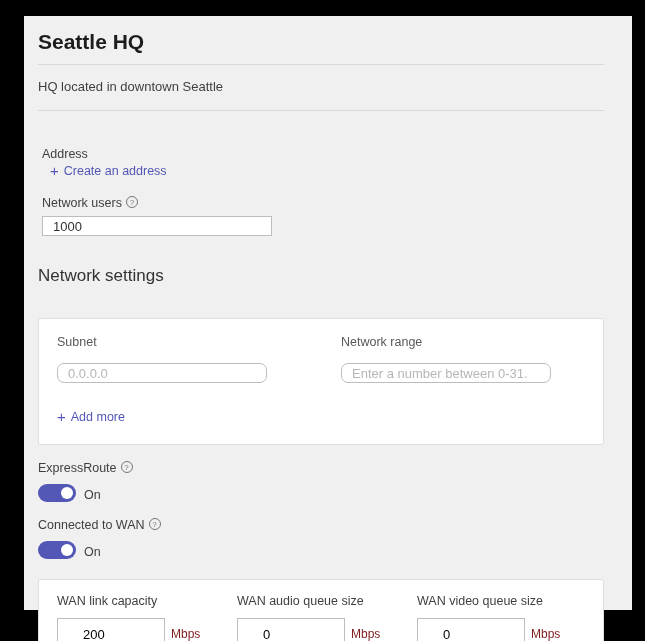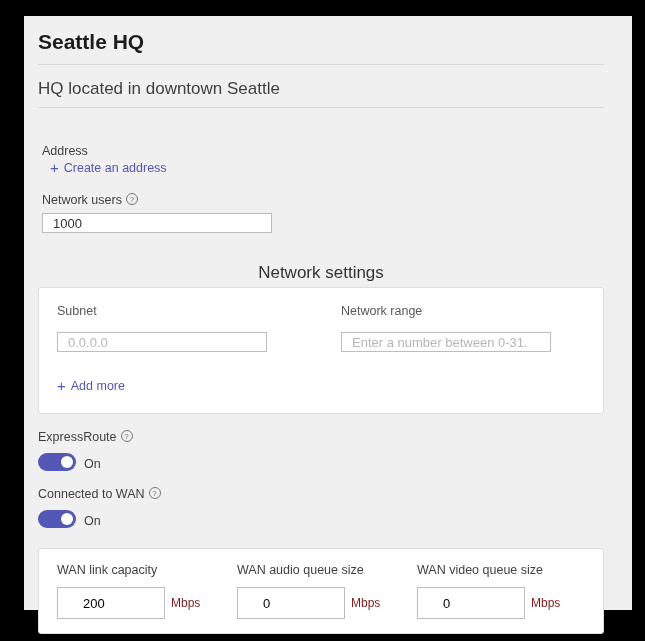--- a/index.html
+++ b/index.html
@@ -25,23 +25,23 @@
       font-weight: 700;
       color: #1c1c1c;
       margin-bottom: 10px;
     }
     hr.divider {
       border: none;
       border-top: 1px solid #d9d9d9;
       margin: 0 0 14px 0;
     }
     .description {
-      font-size: 17px;
-      color: #3f3f3f;
-      margin-bottom: 8px;
+      font-size: 13px;
+      color: #3f3f3f;
+      margin-bottom: 16px;
     }
     hr.divider2 {
       border: none;
       border-top: 1px solid #d9d9d9;
       margin: 0 0 36px 0;
     }
     .field-label {
       font-size: 12.5px;
       color: #3f3f3f;
       display: flex;
@@ -85,41 +85,40 @@
       font-family: inherit;
       background: #fff;
       color: #333;
     }
     .text-input::placeholder { color: #b6b6b6; }
     .section-title {
       font-size: 17px;
       color: #333;
       font-weight: 400;
       margin-top: 30px;
-      margin-bottom: 4px;
-      text-align: center;
+      margin-bottom: 32px;
     }
     .card {
       background: #fff;
       border: 1px solid #dedede;
       border-radius: 3px;
       padding: 16px 18px 18px 18px;
     }
     .card-row {
       display: flex;
       gap: 40px;
     }
     .card-col { flex: 1; }
     .card-label {
       font-size: 12.5px;
       color: #595959;
       margin-bottom: 14px;
       display: block;
     }
-    .card .text-input { width: 210px; }
+    .card .text-input { width: 210px; border-radius: 7px; }
     .add-more {
       color: #5357b5;
       font-size: 12.5px;
       display: inline-flex;
       align-items: center;
       gap: 5px;
       cursor: pointer;
       margin-top: 26px;
     }
     .toggle-row {

